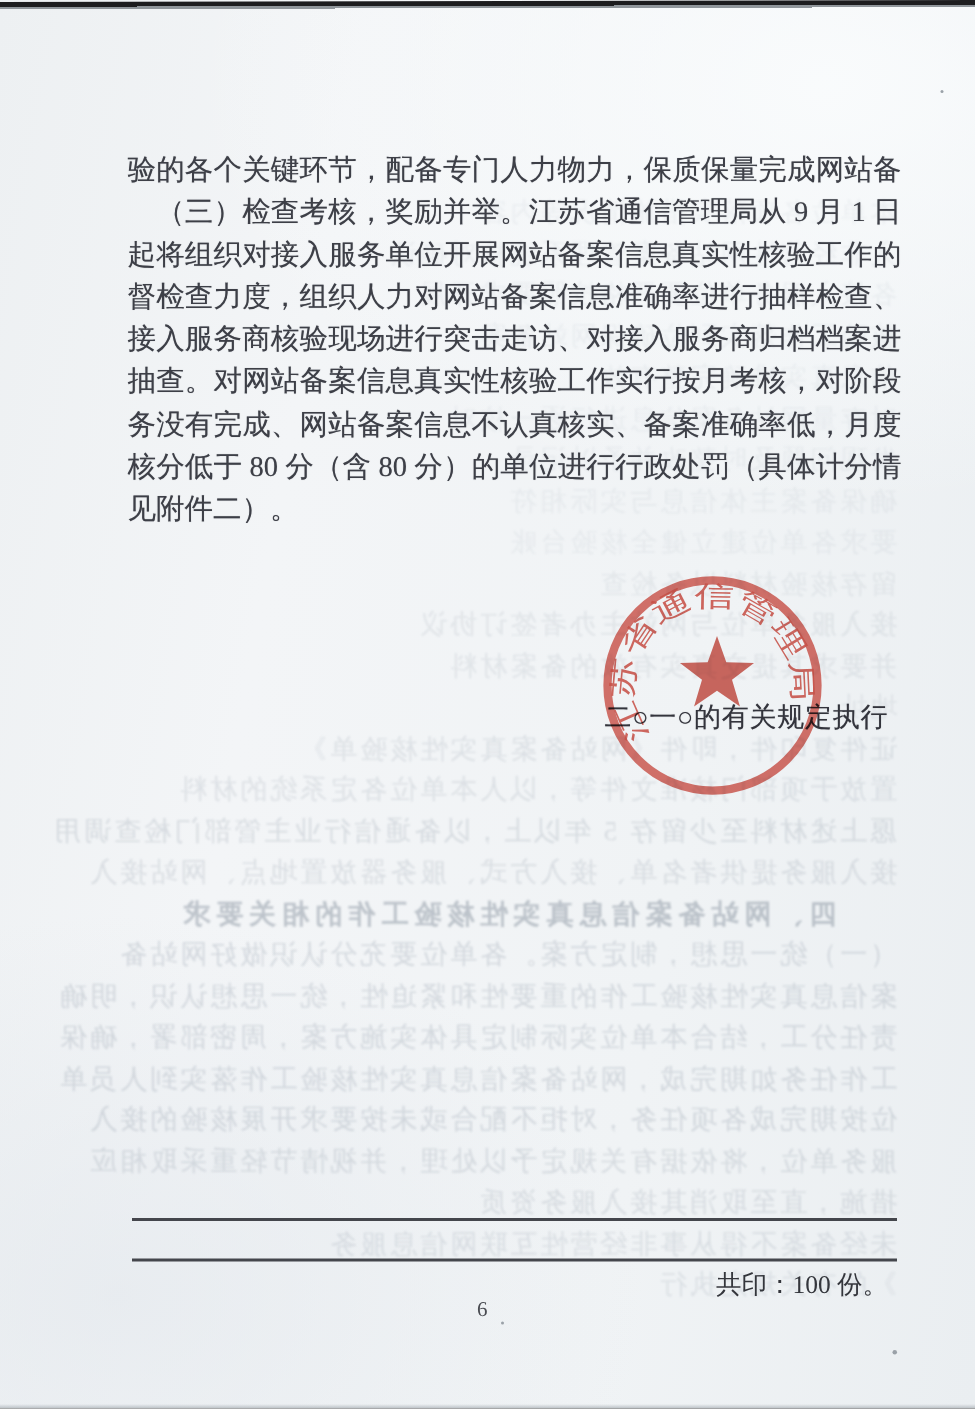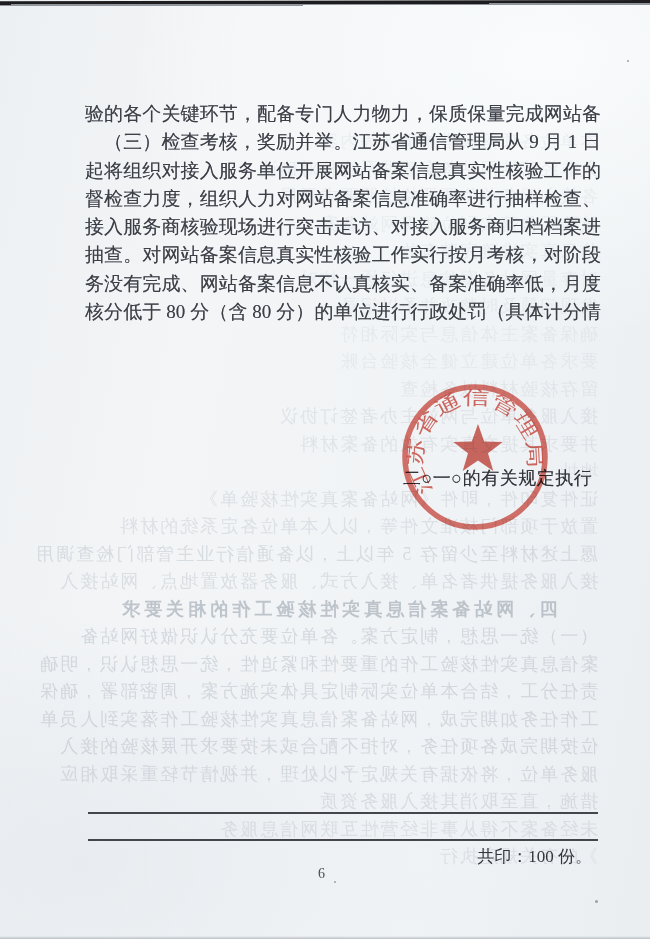--- a/index.html
+++ b/index.html
@@ -113,20 +113,21 @@
 
   <div class="body-text">
     <div class="body-line fill">验的各个关键环节，配备专门人力物力，保质保量完成网站备案</div>
     <div class="body-line fill">　（三）检查考核，奖励并举。江苏省通信管理局从 9 月 1 日</div>
     <div class="body-line fill">起将组织对接入服务单位开展网站备案信息真实性核验工作的监</div>
     <div class="body-line fill">督检查力度，组织人力对网站备案信息准确率进行抽样检查、对</div>
     <div class="body-line fill">接入服务商核验现场进行突击走访、对接入服务商归档档案进行</div>
     <div class="body-line fill">抽查。对网站备案信息真实性核验工作实行按月考核，对阶段任</div>
     <div class="body-line fill">务没有完成、网站备案信息不认真核实、备案准确率低，月度考</div>
     <div class="body-line fill">核分低于 80 分（含 80 分）的单位进行行政处罚（具体计分情况</div>
+    <div class="body-line">见附件二）。</div>
   </div>
 
   <div class="date-line">二○一○的有关规定执行</div>
 
   <svg class="stamp" viewBox="0 0 154 154" xmlns="http://www.w3.org/2000/svg">
     <circle cx="77" cy="77" r="70" fill="none" stroke="#cf4237" stroke-width="5.5" stroke-opacity="0.82"></circle>
     <polygon points="80,44 86.2,61.5 104.7,62 90,73.2 95.3,91 80,80.5 64.7,91 70,73.2 55.3,62 73.8,61.5" fill="#c63c30" fill-opacity="0.85"></polygon>
     <defs>
       <path id="stampArc" d="M 35.2,109.6 A 53,53 0 1 1 118.8,109.6" fill="none"></path>
     </defs>

